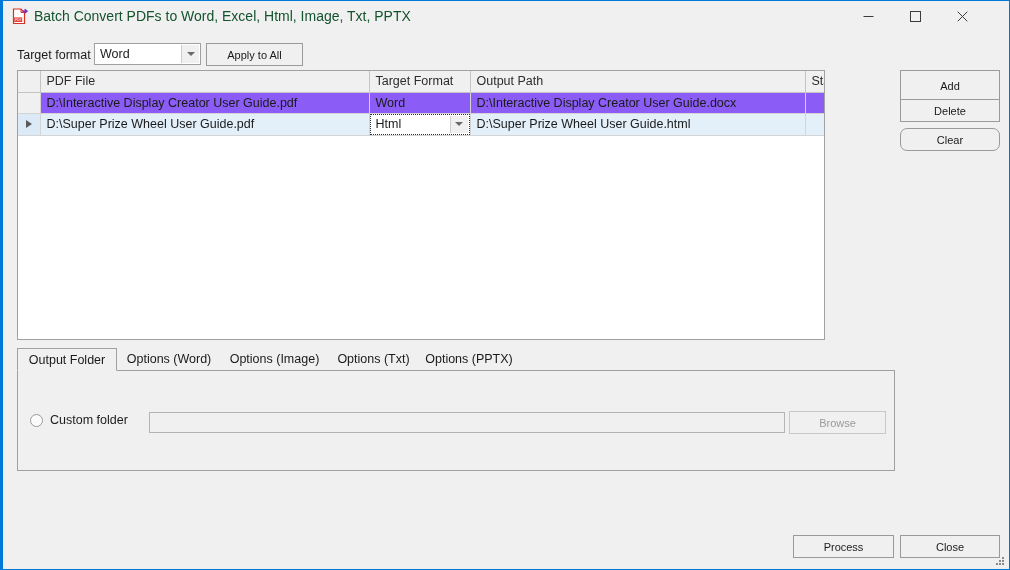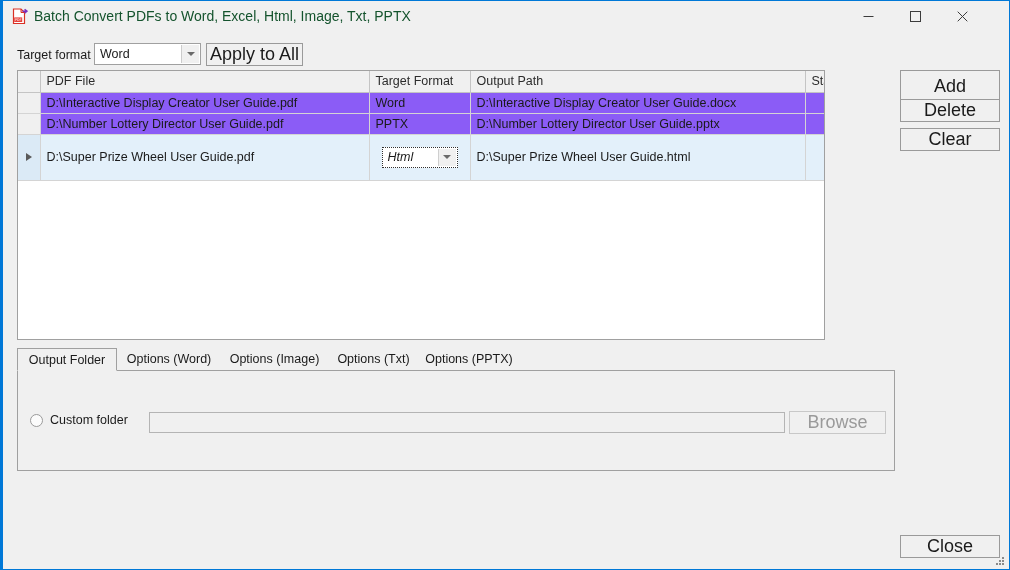--- a/index.html
+++ b/index.html
@@ -115,21 +115,21 @@
     border-left: 4px solid transparent;
     border-right: 4px solid transparent;
     border-top: 4px solid #6a6a6a;
   }
   .btn {
     position: absolute;
     box-sizing: border-box;
     background: #f0f0f0;
     border: 1px solid #9a9a9a;
     font-family: "Liberation Sans", sans-serif;
-    font-size: 18px;
+    font-size: 11px;
     color: #1a1a1a;
     display: flex;
     align-items: center;
     justify-content: center;
     padding: 0;
     cursor: default;
   }
   .btn-apply {
     left: 203px;
     top: 42px;
@@ -214,26 +214,26 @@
     padding-left: 5px;
     line-height: 19px;
     font-size: 12.5px;
     color: #1a1a1a;
   }
   .cell-editor .combo-btn {
     right: 1px; top: 1px; bottom: 1px;
     width: 17px;
     border-left: 1px solid #cfcfcf;
   }
-  td.cell-editor-host { padding: 12px !important; font-style: italic; }
+  td.cell-editor-host { padding: 0 !important; }
 
   
   .btn-add    { left: 897px; top: 69px;  width: 100px; height: 32px; }
   .btn-delete { left: 897px; top: 98px;  width: 100px; height: 23px; }
-  .btn-clear  { left: 897px; top: 127px; width: 100px; height: 23px; }
+  .btn-clear  { left: 897px; top: 127px; width: 100px; height: 23px; border-radius: 7px; }
 
   
   .tabstrip {
     position: absolute;
     left: 14px;
     top: 347px;
     width: 878px;
     height: 23px;
   }
   .tab {
@@ -409,27 +409,20 @@
           <th class="col-out">Output Path</th>
           <th class="col-stat">Status</th>
         </tr>
       </thead>
       <tbody>
         <tr>
           <td class="col-sel cell-sel"></td>
           <td class="col-file">D:\Interactive Display Creator User Guide.pdf</td>
           <td class="col-fmt">Word</td>
           <td class="col-out">D:\Interactive Display Creator User Guide.docx</td>
-          <td class="col-stat"></td>
-        </tr>
-        <tr>
-          <td class="col-sel cell-sel"></td>
-          <td class="col-file">D:\Number Lottery Director User Guide.pdf</td>
-          <td class="col-fmt">PPTX</td>
-          <td class="col-out">D:\Number Lottery Director User Guide.pptx</td>
           <td class="col-stat"></td>
         </tr>
         <tr class="selected">
           <td class="col-sel cell-sel">
             <i class="row-marker"></i>
           </td>
           <td class="col-file">D:\Super Prize Wheel User Guide.pdf</td>
           <td class="col-fmt cell-editor-host">
             <div class="cell-editor">
               <span>Html</span>
@@ -464,20 +457,21 @@
 
   <div class="radio-row r2">
     <span class="radio"></span>
     <span class="radio-label">Custom folder</span>
   </div>
 
   <input class="folder-input" type="text" disabled="" value="" style="">
 
   <button class="btn btn-browse" disabled="">Browse</button>
 
+  <button class="btn btn-process">Process</button>
   <button class="btn btn-close">Close</button>
 
   <span class="grip">
     <svg width="12" height="12" viewBox="0 0 12 12">
       <g fill="#8a8a8a">
         <rect x="9" y="9" width="2" height="2"></rect>
         <rect x="6" y="9" width="2" height="2"></rect>
         <rect x="9" y="6" width="2" height="2"></rect>
         <rect x="3" y="9" width="2" height="2"></rect>
         <rect x="9" y="3" width="2" height="2"></rect>

